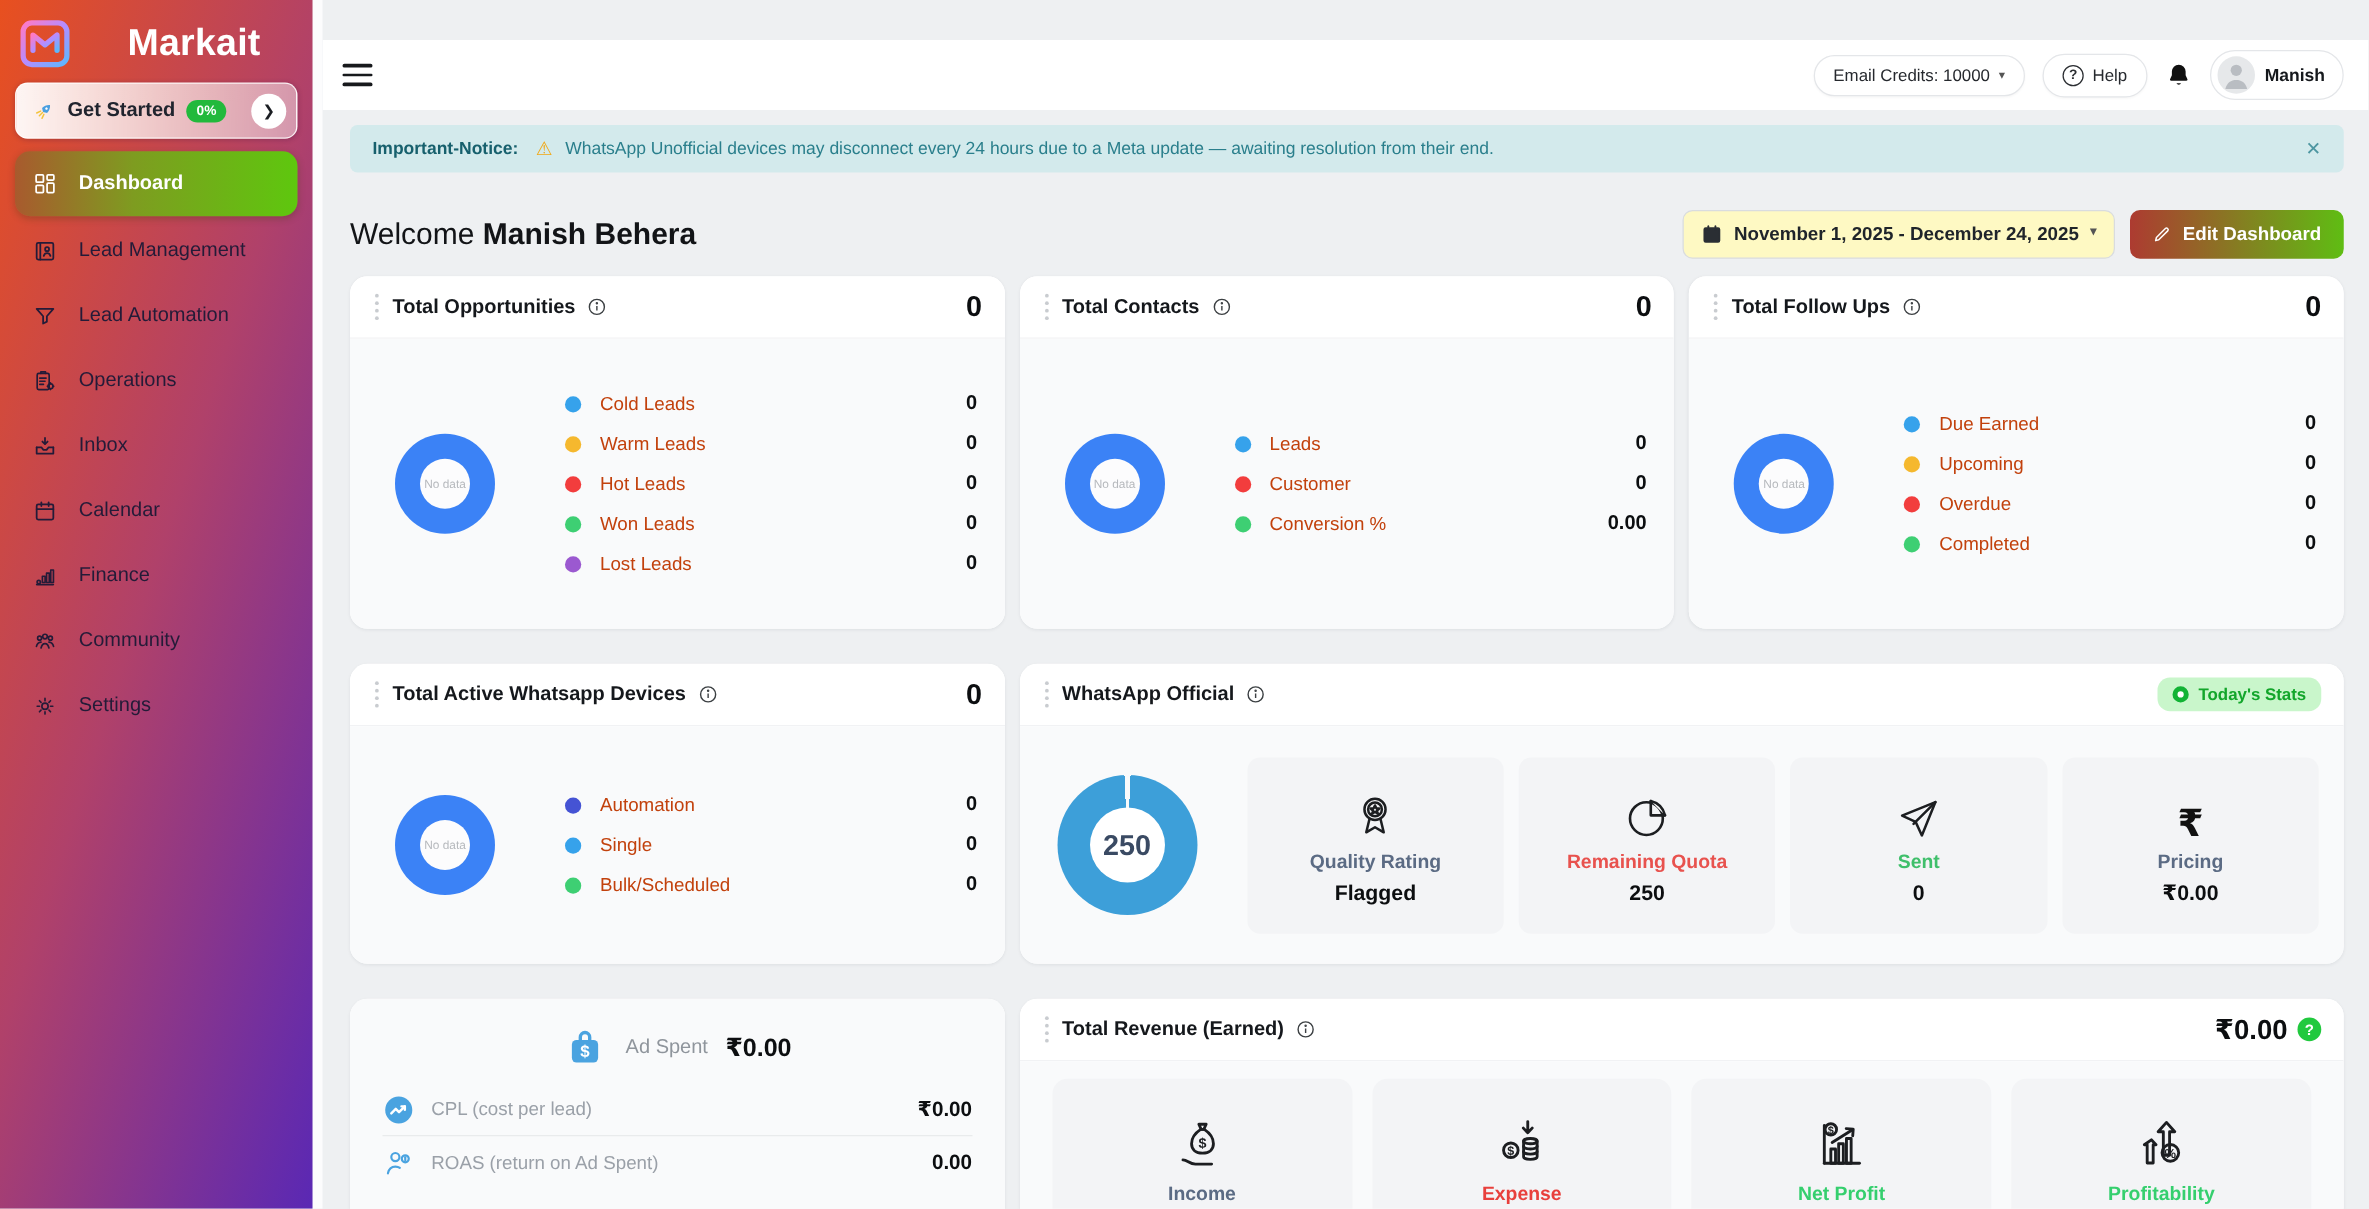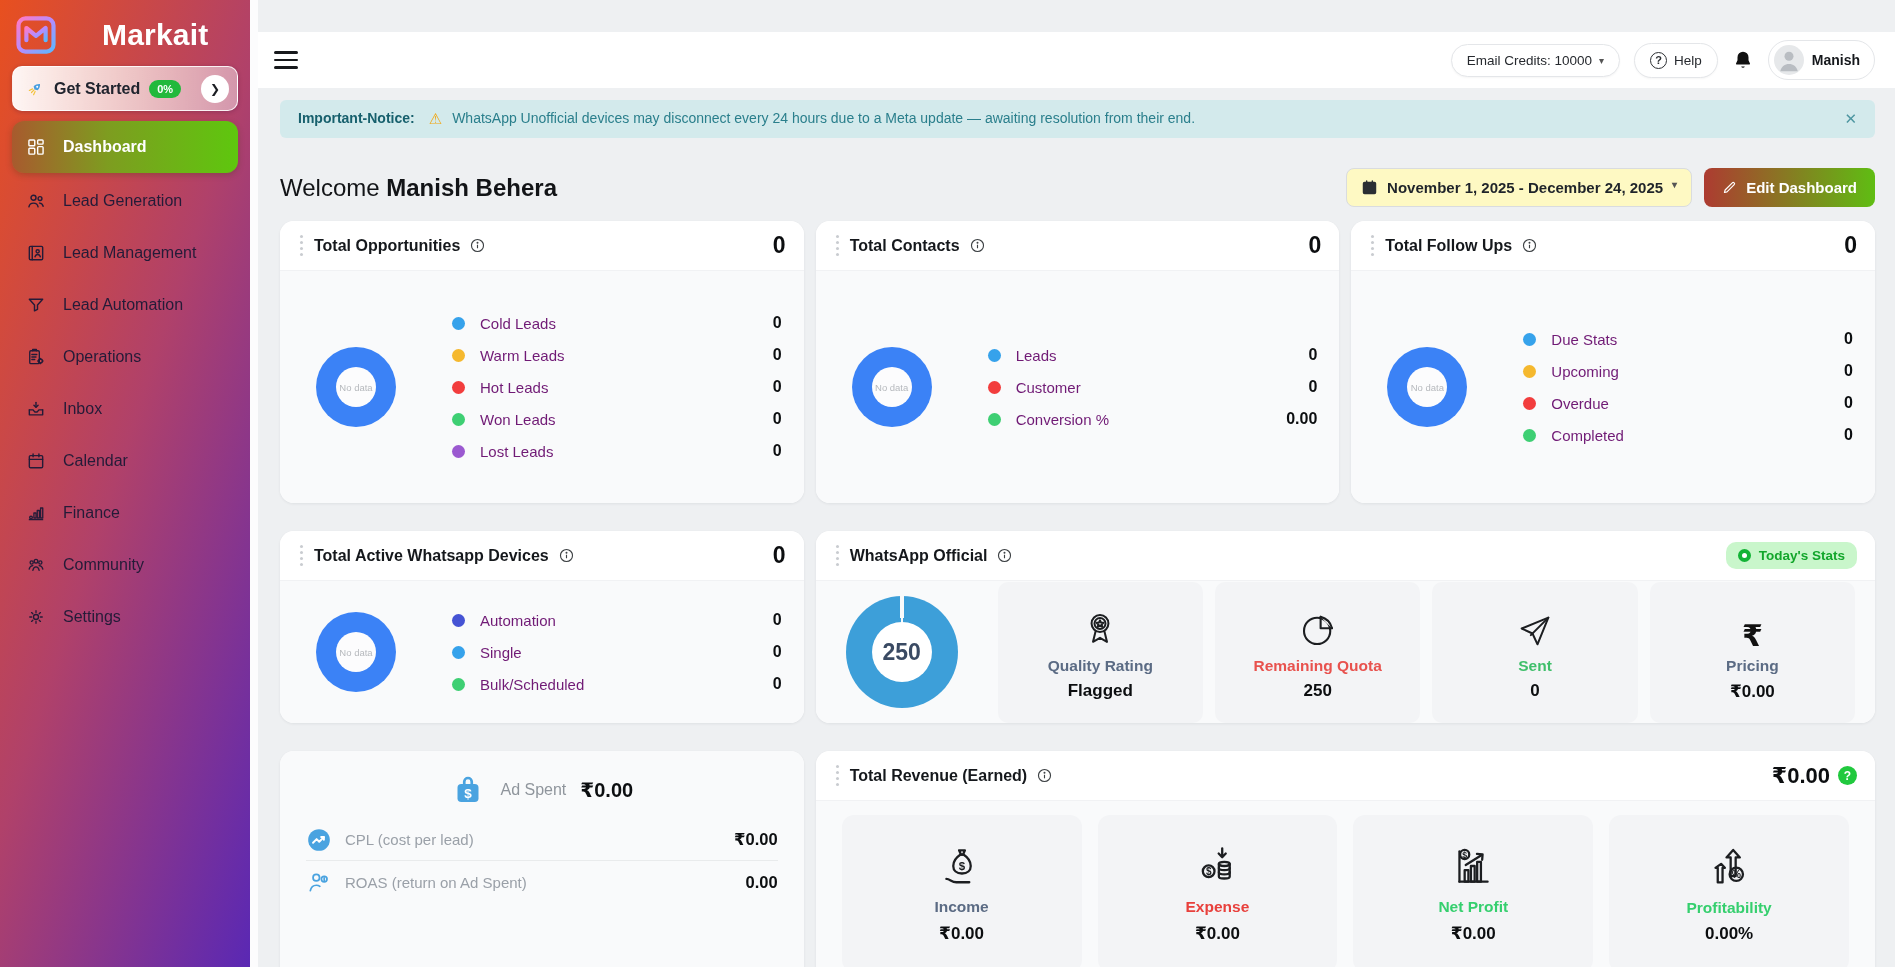--- a/index.html
+++ b/index.html
@@ -43,36 +43,36 @@
 
   .welcome-row { margin-top:30px; display:flex; align-items:center; }
   .welcome { font-size:24px; color:#121417; }
   .welcome b { font-weight:bold; }
   .wr-right { margin-left:auto; display:flex; align-items:center; gap:12px; }
   .date-btn { display:flex; align-items:flex-start; gap:9px; background:#fef9c3; border:1px solid #d9dcdf; border-radius:8px; padding:10px 14px; font-size:15px; font-weight:600; color:#1f242a; cursor:pointer; }
   .edit-btn { display:flex; align-items:center; gap:9px; border:none; border-radius:8px; padding:11px 18px; font-size:15px; font-weight:bold; color:#fff; background:linear-gradient(90deg,#ad3b31 0%,#5fbd13 100%); cursor:pointer; }
 
   .grid { margin-top:14px; display:grid; grid-template-columns:repeat(3,1fr); column-gap:12px; row-gap:28px; }
   .card { background:#fff; border-radius:14px; box-shadow:0 1px 3px rgba(20,30,40,.07); overflow:hidden; display:flex; flex-direction:column; }
-  .card.h1 { height:282px; } .card.h2 { height:192px; } .card.h3m { height:228px; } .card.h3r { height:310px; }
+  .card.h1 { height:282px; } .card.h2 { height:240px; } .card.h3m { height:228px; } .card.h3r { height:310px; }
   .span2 { grid-column:span 2; }
   .card-head { display:flex; align-items:center; gap:9px; padding:0 18px; height:50px; flex:0 0 50px; background:#fff; border-bottom:1px solid #f1f2f4; }
   .drag { display:flex; flex-direction:column; gap:3px; cursor:grab; padding:2px; }
   .drag i { width:3px; height:3px; border-radius:50%; background:#c9ccd0; display:block; }
   .card-title { font-size:16px; font-weight:bold; color:#15181c; }
   .big-val { margin-left:auto; font-size:23px; font-weight:bold; color:#0c0e10; }
   .card-body { flex:1; background:#f9fafb; display:flex; align-items:center; }
 
   .donut-wrap { width:80px; height:80px; border-radius:50%; background:#3b82f6; display:flex; align-items:center; justify-content:center; margin-left:36px; flex:0 0 80px; }
   .donut-hole { width:40px; height:40px; border-radius:50%; background:#fcfcfd; display:flex; align-items:center; justify-content:center; }
   .nodata { font-size:9.5px; color:#b6b9bd; white-space:nowrap; }
   .legend { flex:1; margin:0 22px 0 56px; display:flex; flex-direction:column; gap:9px; }
   .lg-row { display:flex; align-items:center; gap:15px; height:23px; }
   .lg-dot { width:13px; height:13px; border-radius:50%; flex:0 0 13px; }
-  .lg-label { font-size:15px; color:#701a75; }
+  .lg-label { font-size:15px; color:#c2410c; }
   .lg-val { margin-left:auto; font-size:16px; font-weight:bold; color:#0c0e10; }
 
   .stats-badge { margin-left:auto; display:flex; align-items:center; gap:8px; background:#c9f6cb; border-radius:10px; padding:6px 12px; font-size:13.5px; font-weight:bold; color:#13a62b; }
   .stats-dot { width:13px; height:13px; border-radius:50%; background:#fff; border:4px solid #12b335; }
   .wa-body { gap:12px; padding:0 20px 0 0; }
   .wa-donut { width:112px; height:112px; border-radius:50%; margin:0 28px 0 30px; flex:0 0 112px;
     background:conic-gradient(#f9fafb 0deg 2.5deg,#3d9fd9 2.5deg 357.5deg,#f9fafb 357.5deg 360deg); display:flex; align-items:center; justify-content:center; }
   .wa-hole { width:60px; height:60px; border-radius:50%; background:#fff; display:flex; align-items:center; justify-content:center; font-size:23px; font-weight:bold; color:#3a4a63; }
   .tile { flex:1; height:141px; background:#f3f4f6; border-radius:10px; display:flex; flex-direction:column; align-items:center; justify-content:center; gap:6px; }
   .tile-icon { height:48px; display:flex; align-items:flex-end; justify-content:center; color:#1c1e21; }
@@ -129,29 +129,20 @@
 
   <nav class="nav">
     <div class="nav-item active">
       <svg width="20" height="20" viewBox="0 0 24 24" fill="none" stroke="currentColor" stroke-width="1.7" stroke-linecap="round" stroke-linejoin="round">
         <rect x="3.5" y="3.5" width="7" height="7" rx="1"></rect>
           <rect x="14" y="3.5" width="6.5" height="5" rx="1"></rect>
           <rect x="14" y="11.5" width="6.5" height="9" rx="1"></rect>
           <rect x="3.5" y="13.5" width="7" height="7" rx="1"></rect>
       </svg>
       <span>Dashboard</span>
-    </div>
-    <div class="nav-item">
-      <svg width="20" height="20" viewBox="0 0 24 24" fill="none" stroke="currentColor" stroke-width="1.7" stroke-linecap="round" stroke-linejoin="round">
-        <circle cx="9" cy="8" r="3"></circle>
-          <path d="M3.5 19c.6-3 2.7-4.5 5.5-4.5s4.9 1.5 5.5 4.5"></path>
-          <circle cx="16.8" cy="9" r="2.3"></circle>
-          <path d="M16.3 14.5c2.3.2 3.7 1.5 4.3 3.8"></path>
-      </svg>
-      <span>Lead Generation</span>
     </div>
     <div class="nav-item">
       <svg width="20" height="20" viewBox="0 0 24 24" fill="none" stroke="currentColor" stroke-width="1.7" stroke-linecap="round" stroke-linejoin="round">
         <rect x="4" y="4" width="16" height="16" rx="1.5"></rect>
           <line x1="7.5" y1="4" x2="7.5" y2="20"></line>
           <circle cx="14" cy="10" r="1.9"></circle>
           <path d="M10.8 16.5c.5-1.8 1.7-2.7 3.2-2.7s2.7.9 3.2 2.7"></path>
       </svg>
       <span>Lead Management</span>
     </div>
@@ -409,21 +400,21 @@
         </div>
         <div class="card-body">
           <div class="donut-wrap">
             <div class="donut-hole">
                 <span class="nodata">No data</span>
               </div>
           </div>
           <div class="legend">
             <div class="lg-row">
                 <span class="lg-dot" style="background: rgb(54, 162, 235);"></span>
-                <span class="lg-label">Due Stats</span>
+                <span class="lg-label">Due Earned</span>
                 <span class="lg-val">0</span>
               </div>
             <div class="lg-row">
                 <span class="lg-dot" style="background: rgb(245, 184, 46);"></span>
                 <span class="lg-label">Upcoming</span>
                 <span class="lg-val">0</span>
               </div>
             <div class="lg-row">
                 <span class="lg-dot" style="background: rgb(242, 61, 61);"></span>
                 <span class="lg-label">Overdue</span>

